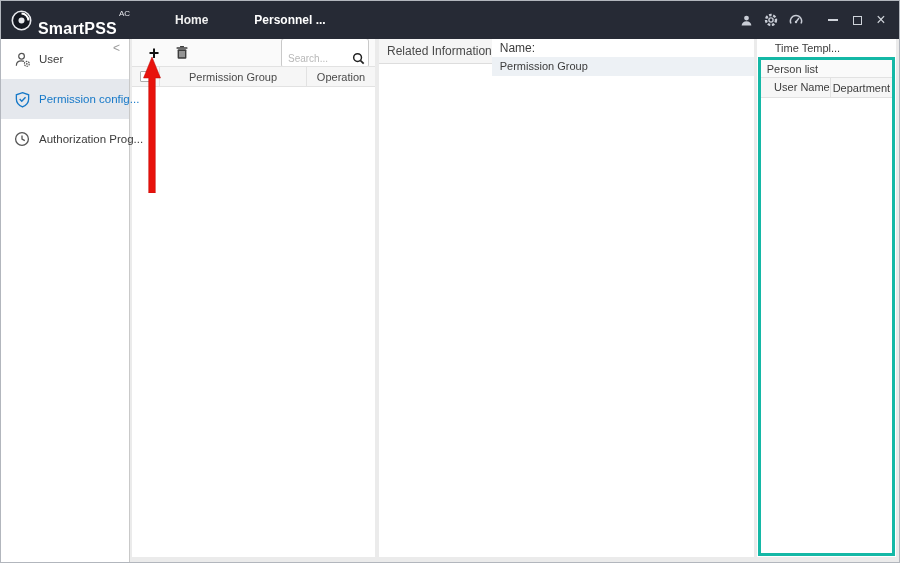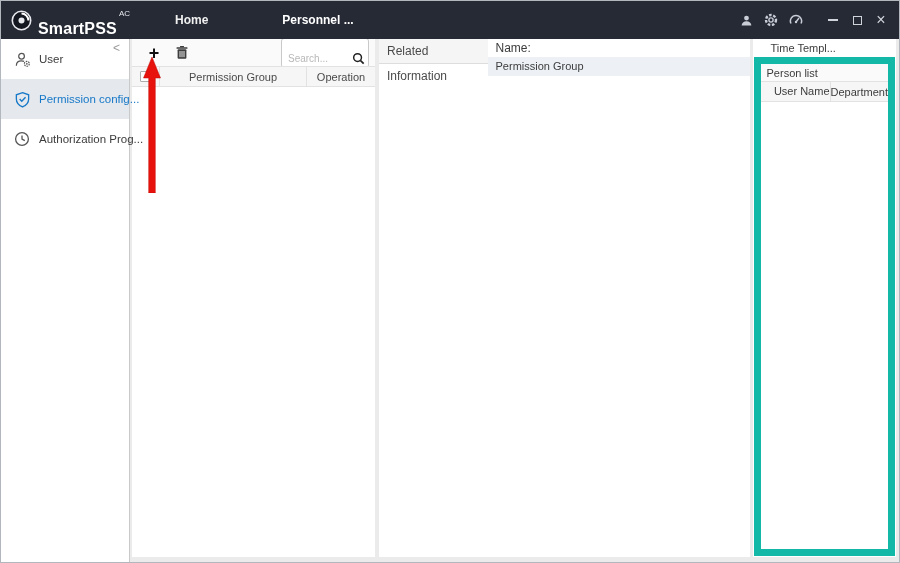--- a/index.html
+++ b/index.html
@@ -9,21 +9,21 @@
   .app { width:900px; height:563px; border:1px solid #b2b6bd; background:#ebebeb;
          display:flex; flex-direction:column; overflow:hidden; position:relative; }
 
   
   .titlebar { height:38px; background:#262a35; display:flex; align-items:center;
               flex-shrink:0; padding-left:10px; }
   .brand { display:flex; align-items:center; width:148px; }
   .logo { width:21px; height:21px; display:inline-flex; margin-right:6px; }
   .brand-name { color:#ffffff; font-size:16px; font-weight:bold; letter-spacing:.2px;margin-top:17px; }
   .brand-badge { color:#e9eaee; font-size:8px; align-self:flex-start; margin:6px 0 0 2px; }
-  .tabs { display:flex; gap:74px; margin-left:16px;align-items:center; }
+  .tabs { display:flex; gap:46px; margin-left:16px;align-items:center; }
   .tab { color:#f0f0f0; font-size:12px; font-weight:bold; cursor:pointer; line-height:38px; }
   .tab.active { color:#ffffff; }
   .tb-right { margin-left:auto; display:flex; align-items:center; padding-right:10px; }
   .tb-icon { width:14px; height:14px; display:inline-flex; align-items:center;
              justify-content:center; margin-left:11px; cursor:pointer; }
   .win-sep { width:14px; }
   .win-btn { width:16px; height:18px; display:inline-flex; align-items:center;
              justify-content:center; margin-left:8px; cursor:pointer; }
   .min-shape { width:10px; height:2px; background:#cfd3da; display:inline-block; }
   .max-shape { width:9px; height:9px; border:1.5px solid #cfd3da; display:inline-block; }
@@ -78,21 +78,21 @@
   .detail-header { height:18px; line-height:18px; padding-left:8px; font-size:11px;
                    color:#3c3c3c; background:#fafafa; border-bottom:1px solid #ececec; }
   .related-body { flex:1; display:flex; gap:3px; background:#ebebeb; min-height:0; }
   .detail-left { width:262px; background:#ffffff; display:flex; flex-direction:column; flex-shrink:0; }
   .name-row { height:18px; line-height:18px; padding-left:8px; font-size:12px; color:#3c3c3c; }
   .group-row { height:19px; line-height:19px; padding-left:8px; font-size:11px;
                color:#3c3c3c; background:#edf1f5; }
   .left-fill { flex:1; background:#ffffff; }
   .detail-right { flex:1; background:#ffffff; display:flex; flex-direction:column; min-width:0; }
   .time-row { height:18px; line-height:18px; padding-left:18px; font-size:11px; color:#3c3c3c; }
-  .person-box { flex:1; margin:0 1px 1px 1px; border:7px solid #14b8a6;
+  .person-box { flex:1; margin:0 1px 1px 1px; border:3px solid #14b8a6;
                 display:flex; flex-direction:column; min-height:0; }
   .person-title { height:18px; line-height:18px; padding-left:6px; font-size:11px;
                   color:#3c3c3c; background:#fafafa; border-bottom:1px solid #e2e2e2; }
   .person-header { height:20px; display:flex; align-items:center; background:#f6f6f6;
                    border-bottom:1px solid #e2e2e2; font-size:11px; color:#3c3c3c; }
   .pc-user { width:70px; text-align:right; border-right:1px solid #e2e2e2;
              height:100%; line-height:19px; }
   .pc-dept { flex:1; text-align:center; }
   .person-body { flex:1; background:#ffffff; }
 

